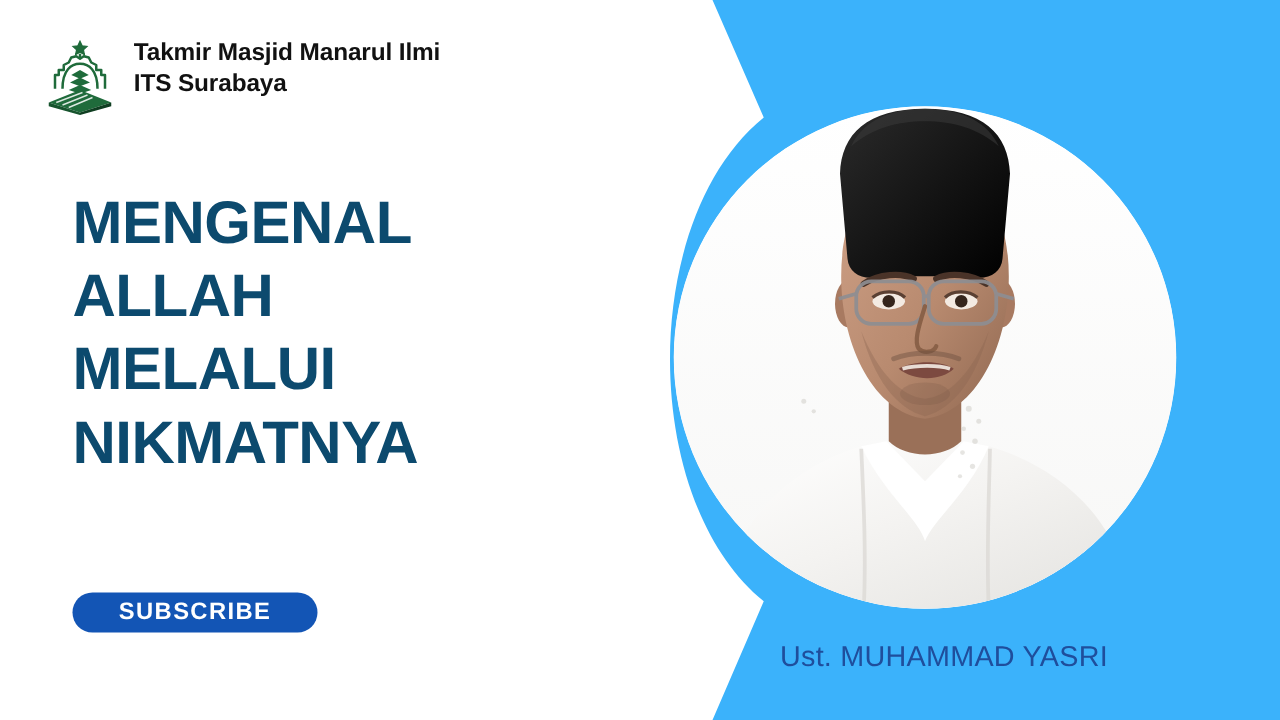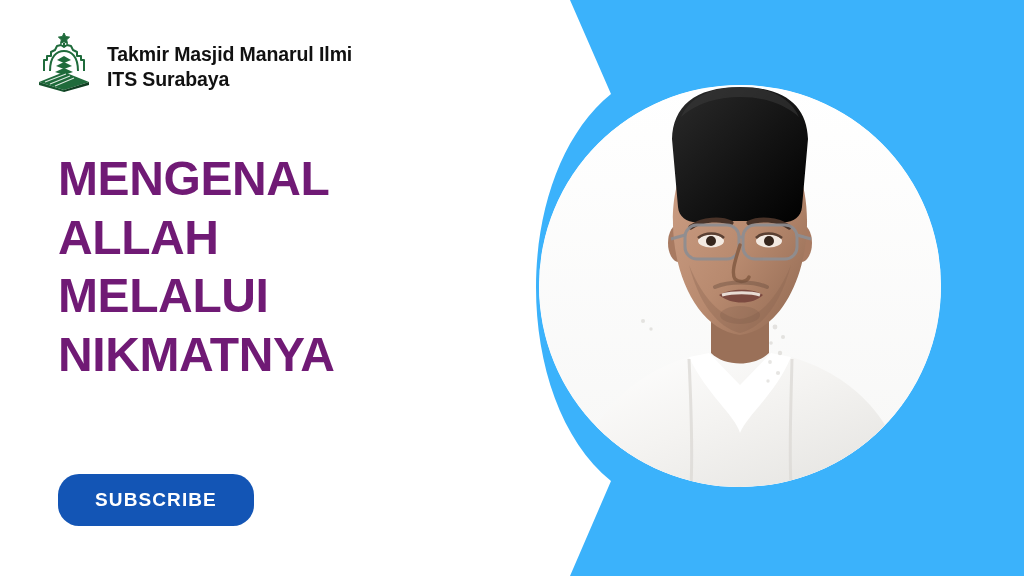--- a/index.html
+++ b/index.html
@@ -62,21 +62,21 @@
     left: 0; top: 0;
     width: 520px; height: 576px;
     z-index: 4;
   }
 
   .brand {
     position: absolute;
     left: 35px;
     top: 30px;
     display: flex;
-    align-items: flex-end;
+    align-items: flex-start;
     gap: 14px;
   }
   .brand-mark { width: 58px; height: 62px; display: block; flex: 0 0 auto; }
   .brand-text {
     font-size: 19.5px;
     font-weight: 700;
     line-height: 1.28;
     color: #111111;
     letter-spacing: -0.1px;
     white-space: pre-line;
@@ -84,42 +84,42 @@
 
   .headline {
     position: absolute;
     left: 58px;
     top: 150px;
     width: 440px;
     font-size: 48px;
     font-weight: 800;
     line-height: 1.22;
     letter-spacing: -0.4px;
-    color: #701a75;
+    color: #0c4a6e;
     white-space: pre-line;
     text-transform: uppercase;
   }
 
   .subtitle {
     position: absolute;
     left: 60px;
     top: 424px;
     font-size: 20.5px;
     font-weight: 400;
     color: #1a1a1a;
     letter-spacing: 0.1px;
     white-space: nowrap;
   }
 
   .subscribe-btn {
     position: absolute;
     left: 58px;
     top: 474px;
     width: 196px;
-    height: 52px;
+    height: 32px;
     border: none;
     border-radius: 21px;
     background: #1355B5;
     color: #ffffff;
     font-family: "Liberation Sans", sans-serif;
     font-size: 19px;
     font-weight: 700;
     letter-spacing: 1.1px;
     cursor: pointer;
     padding: 0;
@@ -215,20 +215,21 @@
 
         <path d="M 180 210 C 192 203 214 203 224 210 C 214 220 192 220 180 210 Z" fill="#7c4a40"></path>
         <path d="M 183 210 C 194 207 212 207 221 210" stroke="#e8dcd4" stroke-width="3" fill="none"></path>
 
         <path d="M 176 202 C 190 196 214 196 228 202" stroke="#6d5040" stroke-width="4" fill="none" opacity="0.45" stroke-linecap="round"></path>
         <ellipse cx="201" cy="230" rx="20" ry="9" fill="#6d5040" opacity="0.2"></ellipse>
       </g>
     </svg>
   </div>
 
+  <div class="speaker-name">Ust. MUHAMMAD YASRI</div>
 
   <div class="left-col">
 
     <div class="brand">
       <svg class="brand-mark" viewBox="0 0 58 62">
         <g fill="none" stroke="#1F6B3B" stroke-width="2">
 
           <path d="M29 3 l1.7 3.6 3.9 .5 -2.9 2.7 .8 3.9 -3.5 -1.9 -3.5 1.9 .8 -3.9 -2.9 -2.7 3.9 -.5 Z" fill="#1F6B3B" stroke-width="1"></path>
           <path d="M29 13 L29 17"></path>
 

